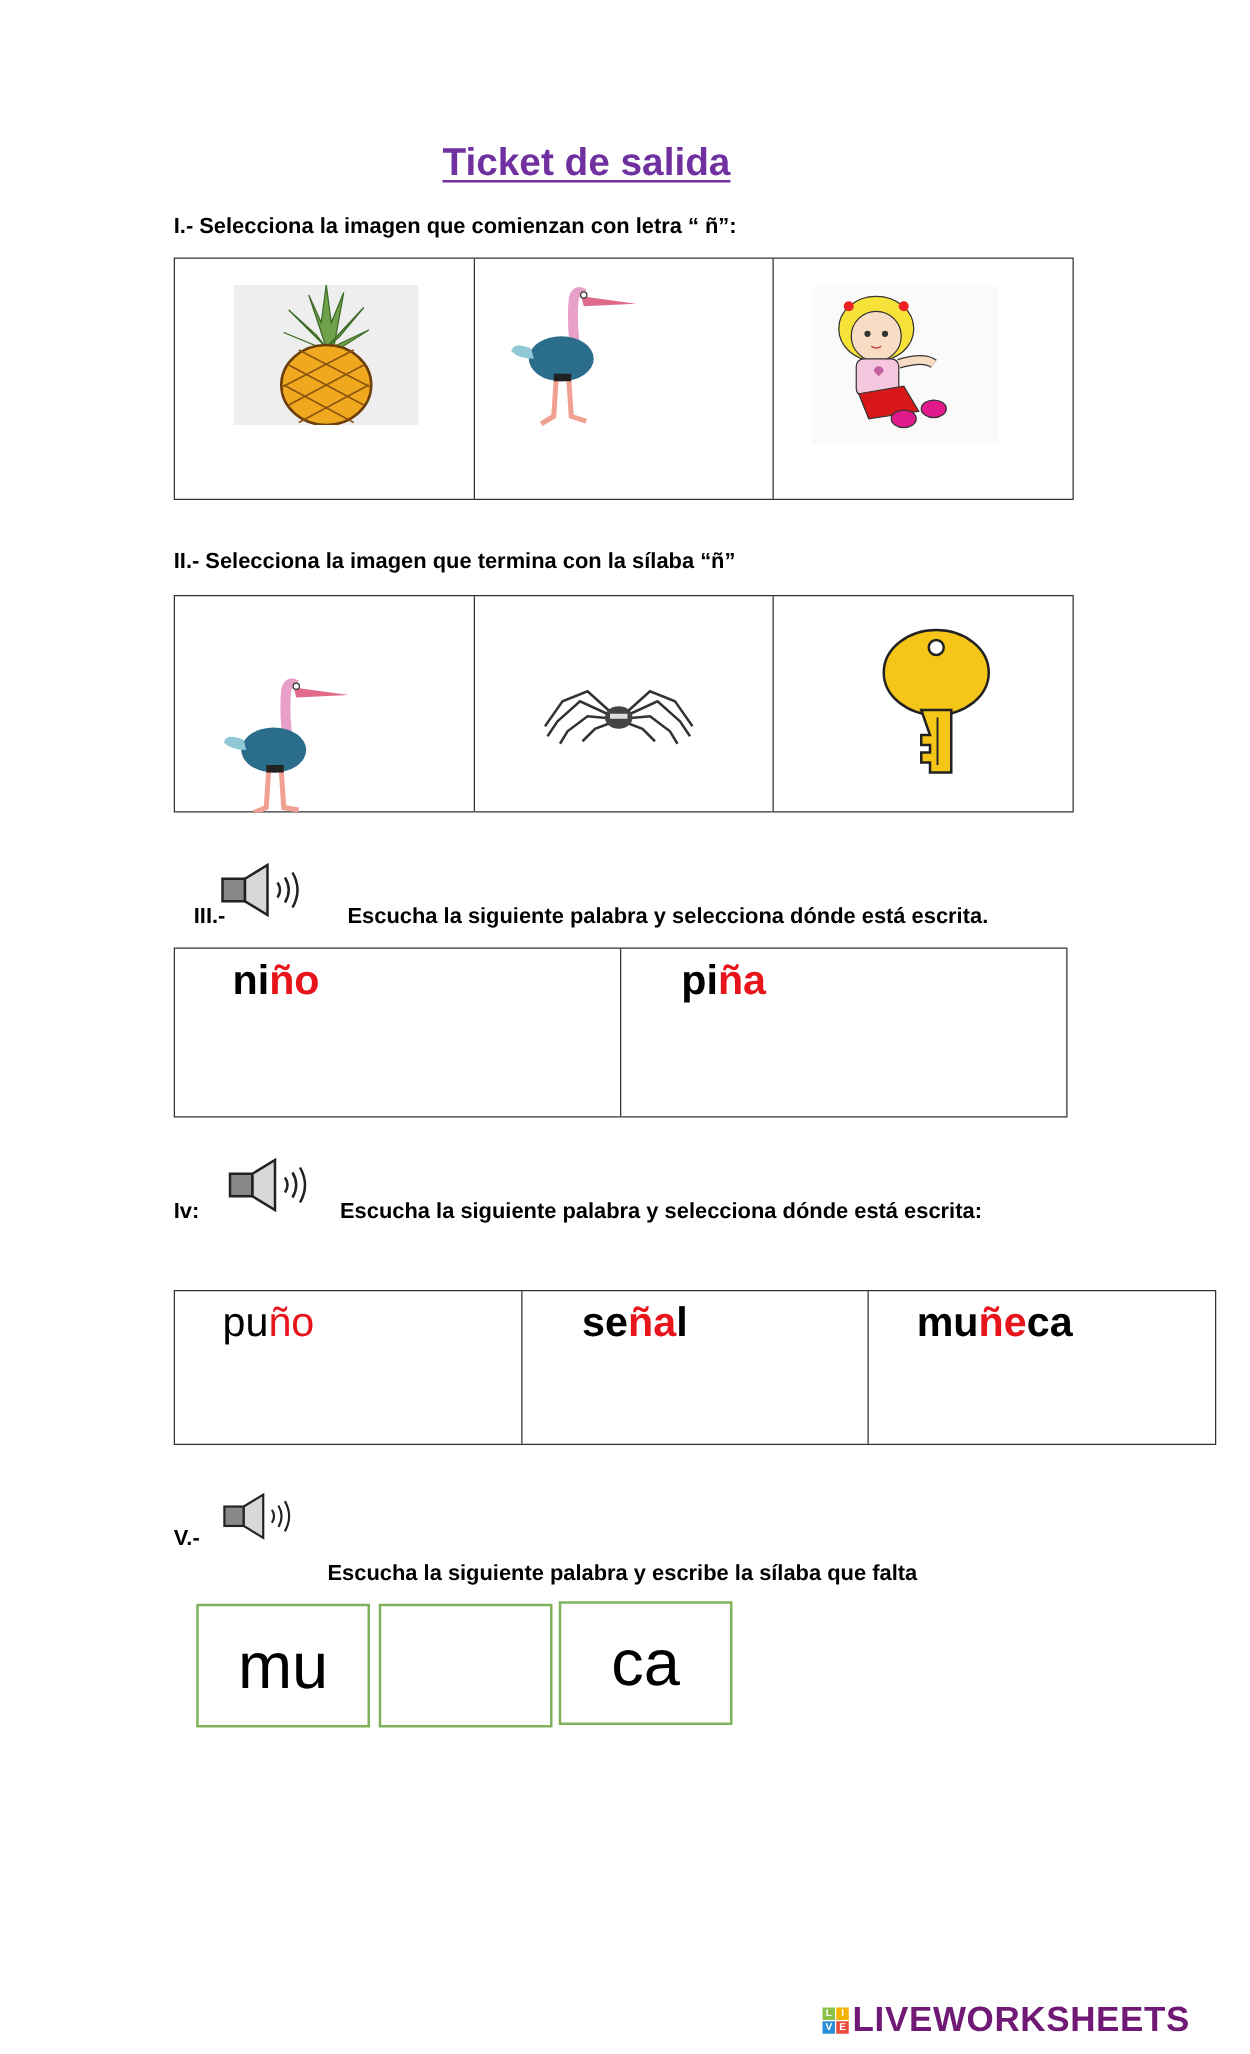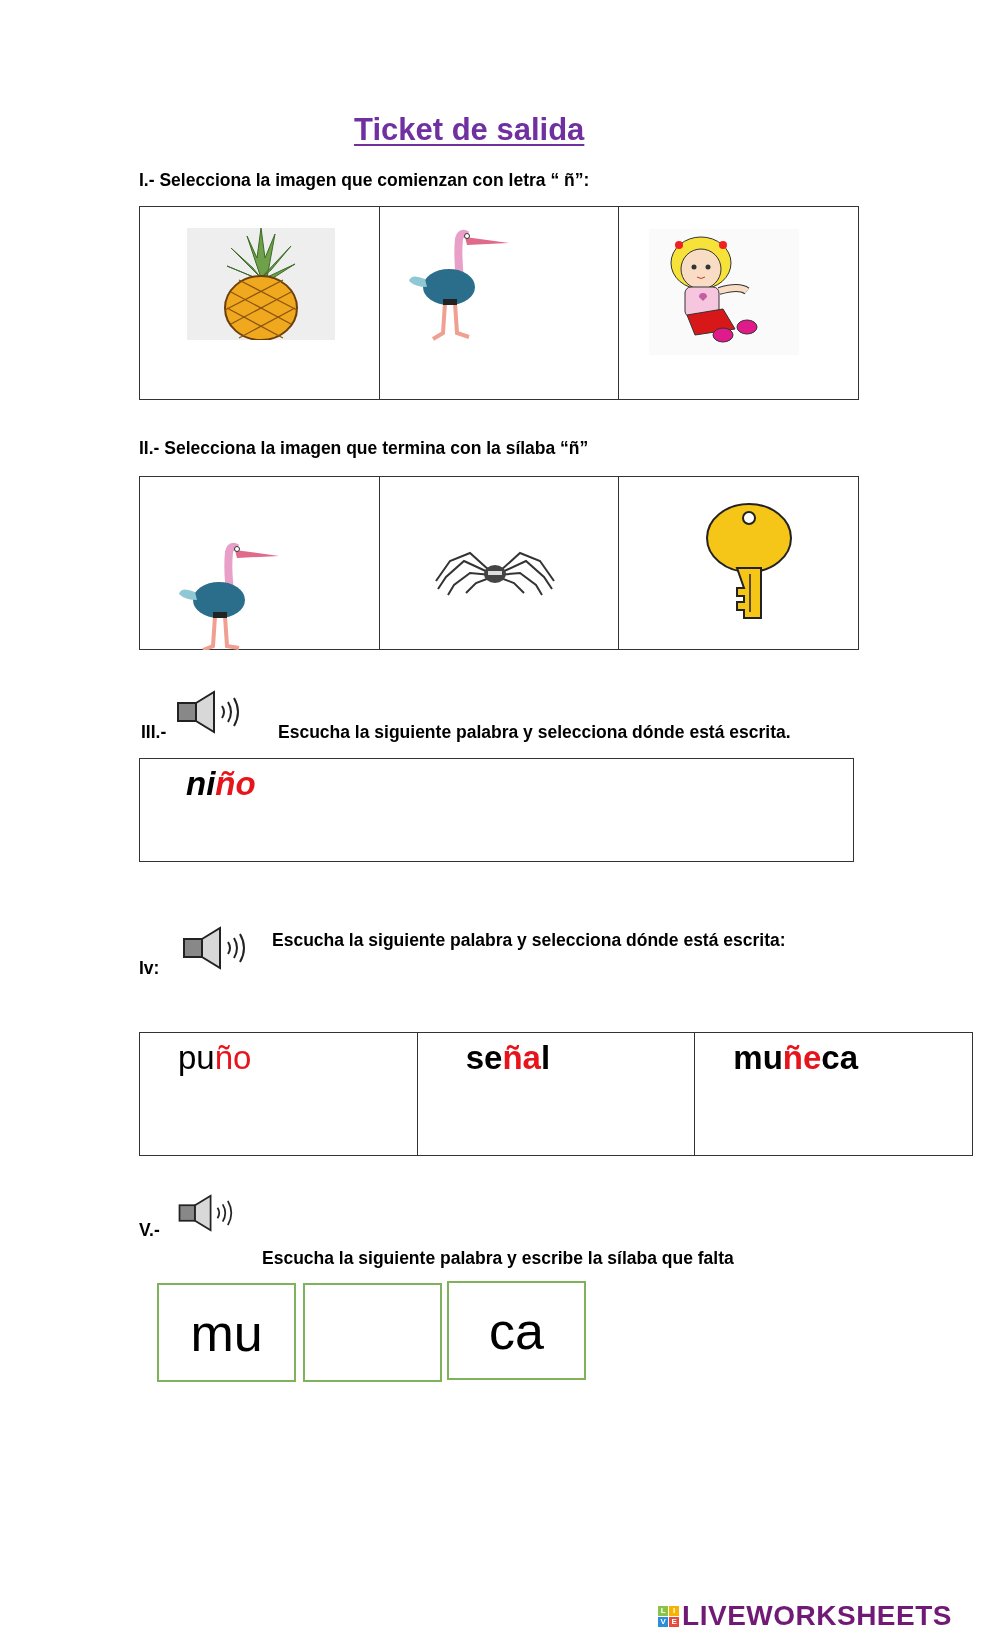--- a/index.html
+++ b/index.html
@@ -122,40 +122,43 @@
   <div class="cell">
     <svg style="position:absolute; left:85px; top:25px;" width="90" height="118" viewBox="0 0 90 118">
       <ellipse cx="45" cy="36" rx="42" ry="34" fill="#f5c518" stroke="#222" stroke-width="2"></ellipse>
       <circle cx="45" cy="16" r="6" fill="#fff" stroke="#222" stroke-width="2"></circle>
       <path d="M33 66 L57 66 L57 116 L40 116 L40 108 L33 108 L33 100 L40 100 L40 94 L33 94 L33 86 L40 86 Z" fill="#f5c518" stroke="#222" stroke-width="2"></path>
       <path d="M46 72 L46 110" stroke="#222" stroke-width="1.5"></path>
     </svg>
   </div>
 </div>
 
-<div class="abs qlabel" style="left:141px; top:722px;">III.-</div>
+<div class="abs qlabel" style="left:155px; top:722px;">III.-</div>
 <svg class="abs speaker" style="left:176px; top:690px;" viewBox="0 0 70 44">
   <rect x="2" y="13" width="18" height="18" fill="#888" stroke="#222" stroke-width="2"></rect>
   <path d="M20 13 L38 2 L38 42 L20 31 Z" fill="#d8d8d8" stroke="#222" stroke-width="2"></path>
   <path d="M46 16 Q50 22 46 28 M52 12 Q58 22 52 32 M58 8 Q66 22 58 36" stroke="#222" stroke-width="2" fill="none"></path>
 </svg>
 <div class="abs qlabel" style="left:278px; top:722px;">Escucha la siguiente palabra y selecciona dónde está escrita.</div>
-<div class="abs grid3" style="left:139px; top:758px; width:715px; height:104px;font-style:italic;">
+<div class="abs grid3" style="left:139px; top:758px; width:715px; height:136px;">
   <div class="cell">
     <div class="word" style="left:46px; top:8px;"><span>ni</span><span class="red">ño</span></div>
+  </div>
+  <div class="cell">
+    <div class="word" style="left:48px; top:8px;"><span>pi</span><span class="red">ña</span></div>
   </div>
 </div>
 
 <div class="abs qlabel" style="left:139px; top:958px;">Iv:</div>
 <svg class="abs speaker" style="left:182px; top:926px;" viewBox="0 0 70 44">
   <rect x="2" y="13" width="18" height="18" fill="#888" stroke="#222" stroke-width="2"></rect>
   <path d="M20 13 L38 2 L38 42 L20 31 Z" fill="#d8d8d8" stroke="#222" stroke-width="2"></path>
   <path d="M46 16 Q50 22 46 28 M52 12 Q58 22 52 32 M58 8 Q66 22 58 36" stroke="#222" stroke-width="2" fill="none"></path>
 </svg>
-<div class="abs qlabel" style="left:272px; top:930px;">Escucha la siguiente palabra y selecciona dónde está escrita:</div>
+<div class="abs qlabel" style="left:272px; top:958px;">Escucha la siguiente palabra y selecciona dónde está escrita:</div>
 <div class="abs grid3" style="left:139px; top:1032px; width:834px; height:124px;">
   <div class="cell">
     <div class="word thin" style="left:38px; top:8px;"><span>pu</span><span class="red">ño</span><span></span></div>
   </div>
   <div class="cell">
     <div class="word" style="left:48px; top:8px;"><span>se</span><span class="red">ña</span><span>l</span></div>
   </div>
   <div class="cell">
     <div class="word" style="left:38px; top:8px;"><span>mu</span><span class="red">ñe</span><span>ca</span></div>
   </div>

